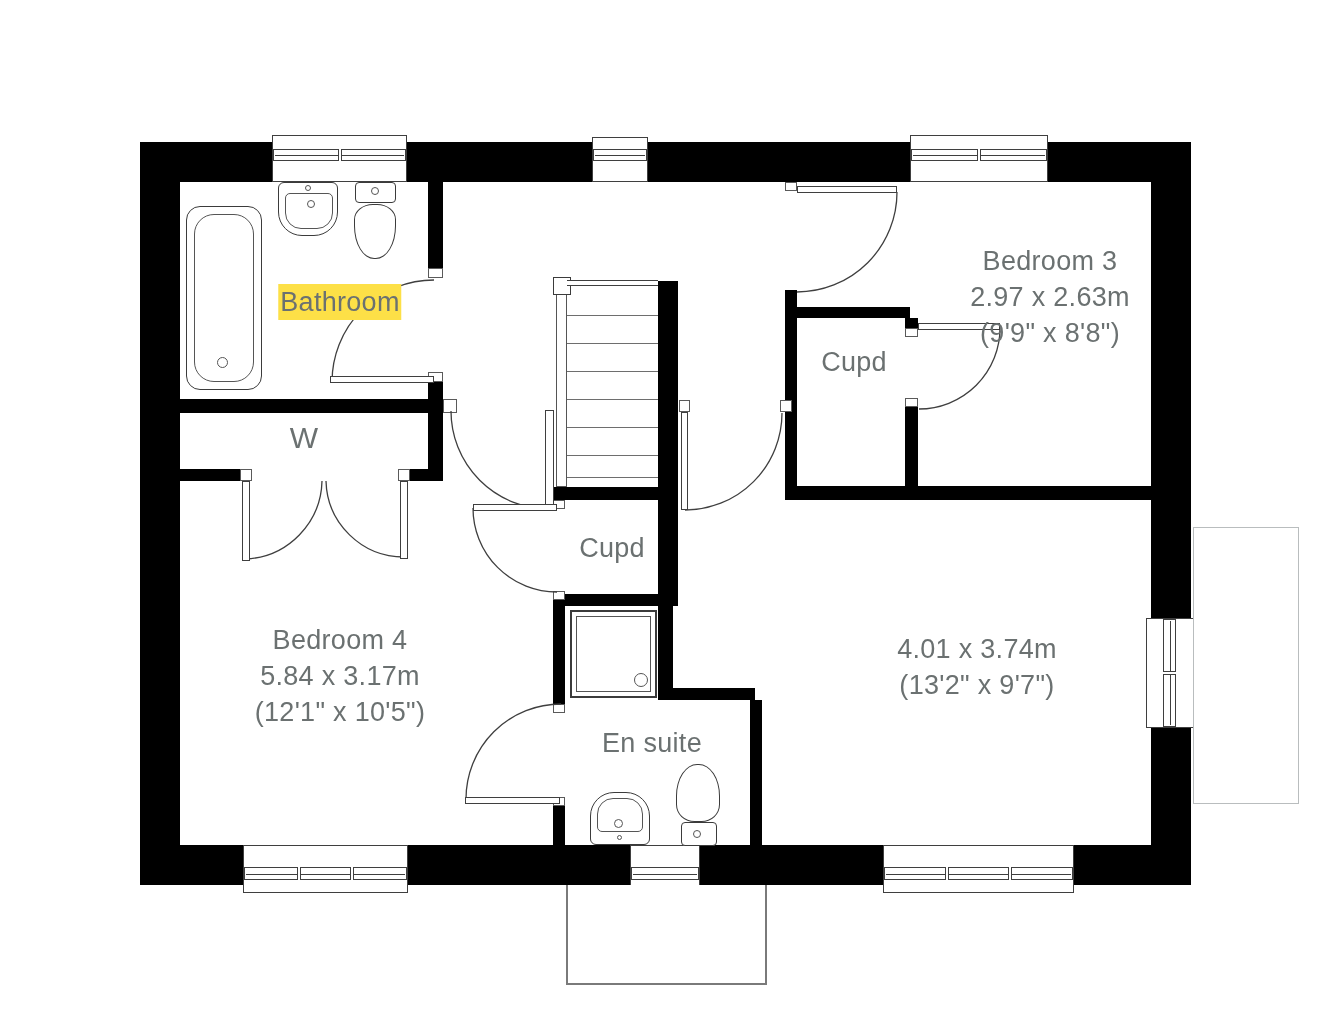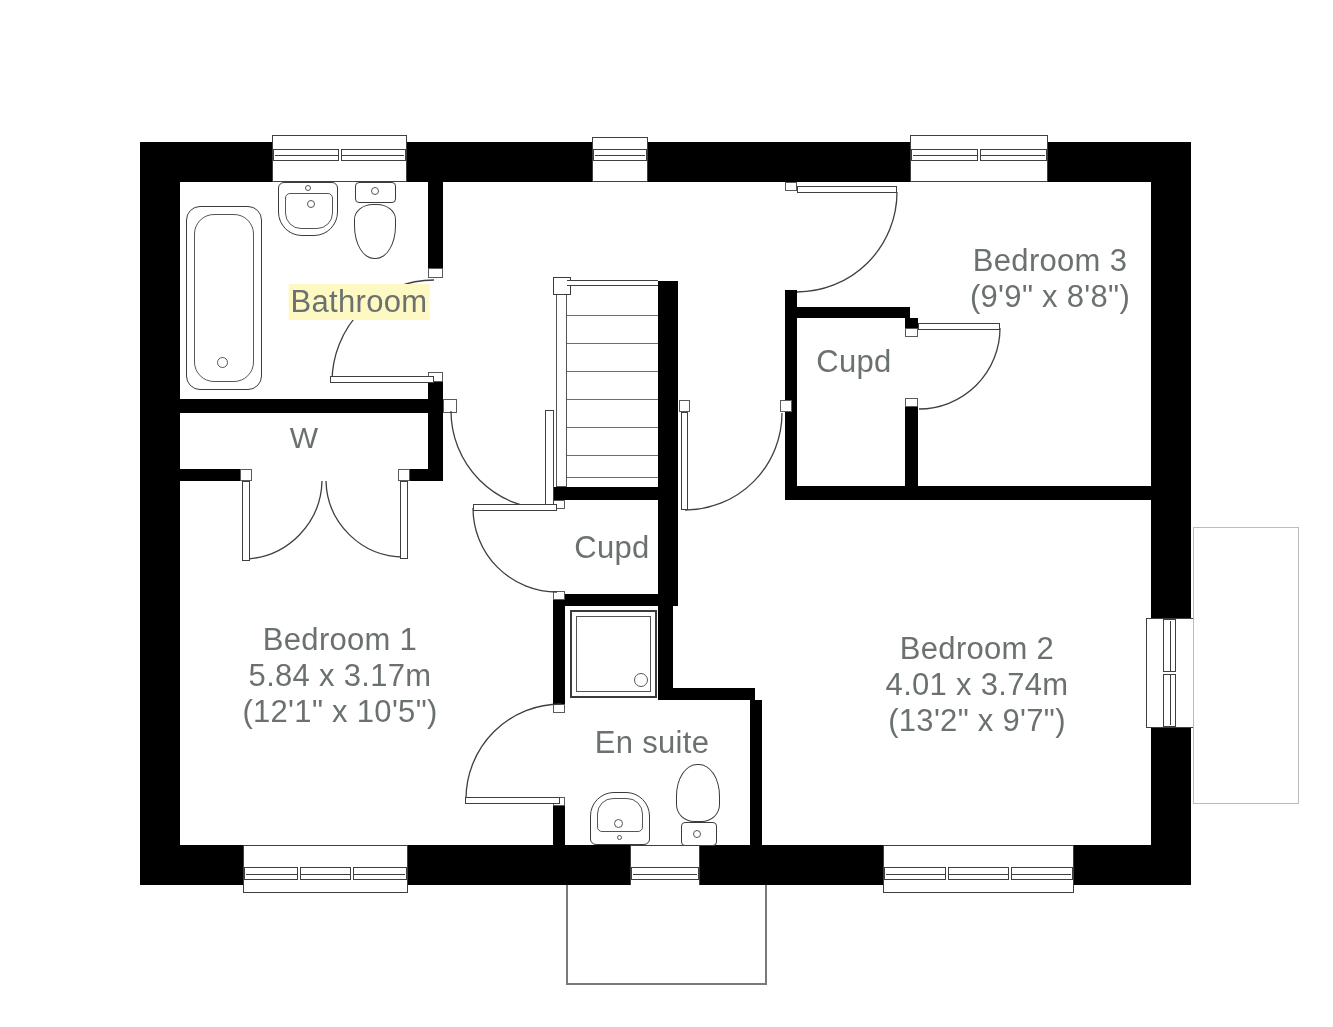--- a/index.html
+++ b/index.html
@@ -15,21 +15,21 @@
   .vdiv{position:absolute;top:-1px;bottom:-1px;width:4px;background:#fff;
         border-left:1px solid #3f3f3f;border-right:1px solid #3f3f3f;box-sizing:border-box;}
   .bandv{position:absolute;top:0;bottom:0;border:1px solid #3f3f3f;background:#fff;box-sizing:border-box;}
   .midv{position:absolute;top:1px;bottom:1px;left:50%;width:0;border-left:1px solid #3f3f3f;}
   .hdiv{position:absolute;left:-1px;right:-1px;height:4px;background:#fff;
         border-top:1px solid #3f3f3f;border-bottom:1px solid #3f3f3f;box-sizing:border-box;}
   .fix{position:absolute;background:#fff;border:1.5px solid #3b3b3b;box-sizing:border-box;}
   .fin{position:absolute;background:#fff;border:1.2px solid #555;box-sizing:border-box;}
   .circ{border-radius:50%;}
   .tread{position:absolute;height:0;border-top:1.2px solid #6e6e6e;}
-  .lbl{position:absolute;color:#6b7171;font-size:31px;line-height:36px;text-align:center;
+  .lbl{position:absolute;color:#6b7171;font-size:27px;line-height:36px;text-align:center;
        letter-spacing:.3px;white-space:nowrap;transform:translateX(-50%);}
   .arcsvg{position:absolute;left:0;top:0;}
   .porch{position:absolute;border:2px solid #7a7a7a;border-top:none;background:#fff;box-sizing:border-box;}
   .ghost{position:absolute;border:1.3px solid #b9bdbe;background:#fff;box-sizing:border-box;}
 </style>
 </head>
 <body>
 
 <div class="plan">
 
@@ -169,43 +169,43 @@
   <div class="leaf" style="left:545px;top:410px;width:9px;height:99px;"></div>
   <div class="leaf" style="left:473px;top:504px;width:84px;height:7px;"></div>
   <div class="leaf" style="left:465px;top:797px;width:95px;height:7px;"></div>
   <div class="leaf" style="left:681px;top:412px;width:7px;height:98px;"></div>
   <div class="leaf" style="left:797px;top:186px;width:100px;height:7px;"></div>
   <div class="leaf" style="left:918px;top:323px;width:82px;height:7px;"></div>
 
   <div class="porch" style="left:566px;top:885px;width:201px;height:100px;"></div>
   <div class="ghost" style="left:1193px;top:527px;width:106px;height:277px;"></div>
 
-  <div class="lbl" style="left:359px;top:284px;background:#fef9c3;padding:0 2px;">
+  <div class="lbl" style="left:340px;top:284px;background:#fde047;padding:0 2px;">
     <span>Bathroom</span>
   </div>
   <div class="lbl" style="left:304px;top:419px;font-size:30px;line-height:38px;">
     <span>W</span>
   </div>
   <div class="lbl" style="left:612px;top:530px;">
     <span>Cupd</span>
   </div>
   <div class="lbl" style="left:854px;top:344px;">
     <span>Cupd</span>
   </div>
   <div class="lbl" style="left:652px;top:725px;">
     <span>En suite</span>
   </div>
   <div class="lbl" style="left:340px;top:622px;">
-    <div>Bedroom 1</div>
+    <div>Bedroom 4</div>
     <div>5.84 x 3.17m</div>
     <div>(12'1" x 10'5")</div>
   </div>
   <div class="lbl" style="left:977px;top:631px;">
-    <div>Bedroom 2</div>
     <div>4.01 x 3.74m</div>
     <div>(13'2" x 9'7")</div>
   </div>
   <div class="lbl" style="left:1050px;top:243px;">
     <div>Bedroom 3</div>
+    <div>2.97 x 2.63m</div>
     <div>(9'9" x 8'8")</div>
   </div>
 
 </div>
 
 </body></html>

